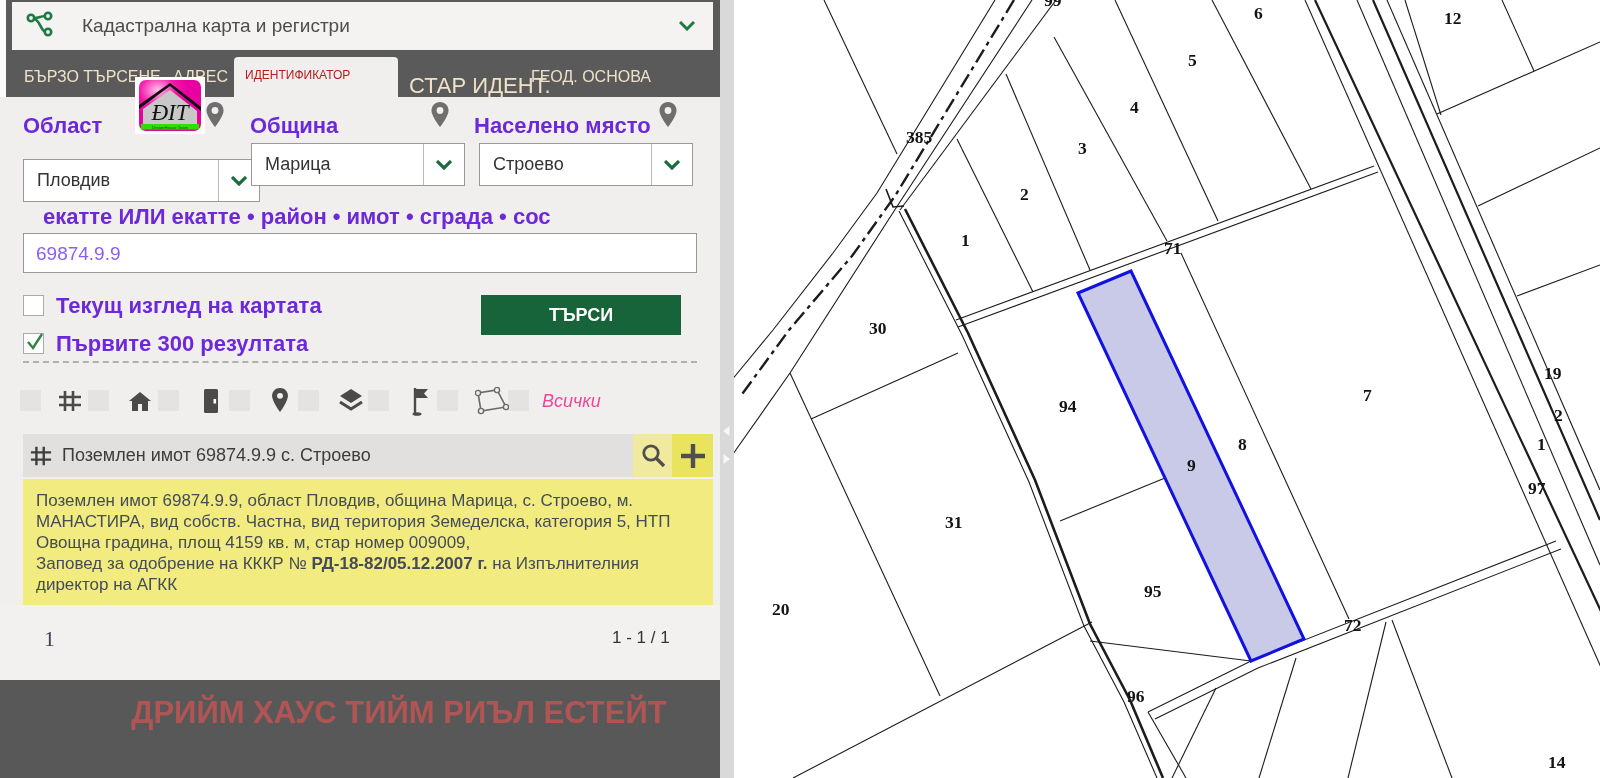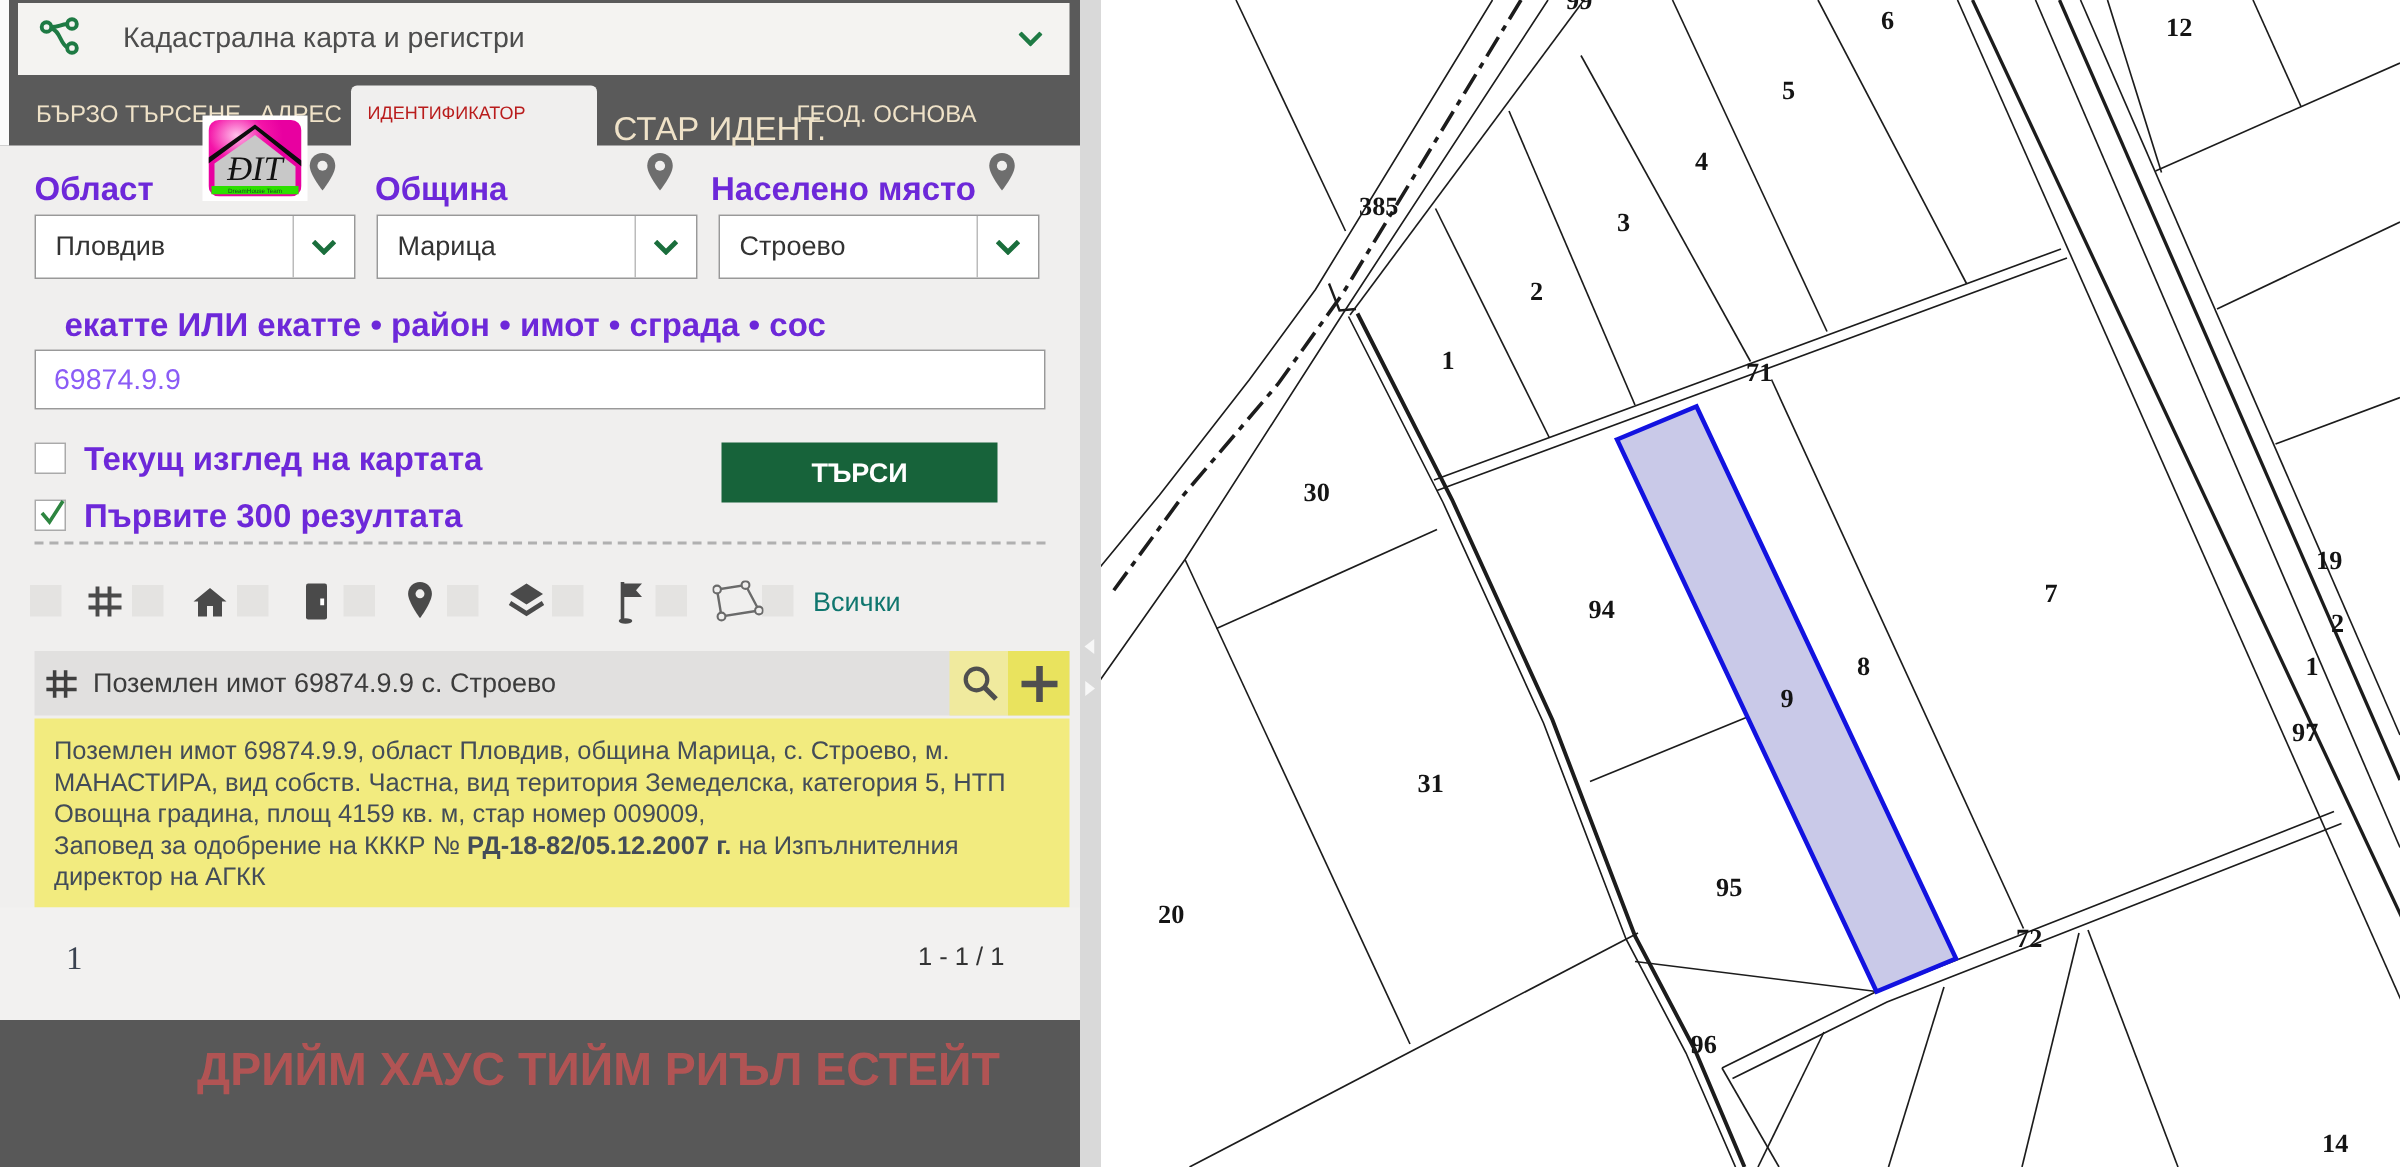--- a/index.html
+++ b/index.html
@@ -136,21 +136,21 @@
   </svg>
 <svg class="abs" style="left:430px;top:101px" width="20" height="32" viewBox="0 0 20 32">
     <path d="M10,1 C5,1 1.5,4.7 1.5,9.5 C1.5,15.5 10,26 10,26 C10,26 18.5,15.5 18.5,9.5 C18.5,4.7 15,1 10,1 Z" fill="#6e6e6e"></path>
     <circle cx="10" cy="9.5" r="3.4" fill="#f0efee"></circle>
   </svg>
 <svg class="abs" style="left:658px;top:101px" width="20" height="32" viewBox="0 0 20 32">
     <path d="M10,1 C5,1 1.5,4.7 1.5,9.5 C1.5,15.5 10,26 10,26 C10,26 18.5,15.5 18.5,9.5 C18.5,4.7 15,1 10,1 Z" fill="#6e6e6e"></path>
     <circle cx="10" cy="9.5" r="3.4" fill="#f0efee"></circle>
   </svg>
 
-<div class="sel" style="left:23px;top:143px;width:212px;">
+<div class="sel" style="left:23px;top:159px;width:212px;padding-left:23px;">
   <span class="txt">Пловдив</span>
     <span class="dv"></span>
   <svg class="chev" style="right:12px;top:16px">
       <path d="M1,1 L8,8 L15,1" stroke="#1a6e3c" stroke-width="3.2" fill="none"></path>
     </svg>
 </div>
 <div class="sel" style="left:251px;top:143px;width:212px;">
   <span class="txt">Марица</span>
     <span class="dv"></span>
   <svg class="chev" style="right:12px;top:16px">
@@ -170,21 +170,21 @@
 <div class="abs" style="left:36px;top:243px;font-size:19px;color:#8b5cf6;">69874.9.9</div>
 
 <div class="abs" style="left:23px;top:295px;width:19px;height:19px;background:#fff;border:1px solid #aaa;"></div>
 <div class="abs lbl" style="left:56px;top:293px;">Текущ изглед на картата</div>
 <div class="abs" style="left:23px;top:333px;width:19px;height:19px;background:#fff;border:1px solid #aaa;"></div>
 <svg class="abs" style="left:25px;top:332px" width="20" height="20" viewBox="0 0 20 20">
     <path d="M3,10 L8,16 L17,2" stroke="#2d8540" stroke-width="2.4" fill="none"></path>
   </svg>
 <div class="abs lbl" style="left:56px;top:331px;">Първите 300 резултата</div>
 
-<div class="abs" style="left:481px;top:295px;width:184px;height:40px;background:#17633a;color:#fff;font-size:18px;font-weight:bold;text-align:center;line-height:40px;">ТЪРСИ</div>
+<div class="abs" style="left:481px;top:295px;width:200px;height:40px;background:#17633a;color:#fff;font-size:18px;font-weight:bold;text-align:center;line-height:40px;">ТЪРСИ</div>
 
 <div class="abs" style="left:23px;top:361px;width:674px;border-top:2px dashed #b0b0b0;"></div>
 
 <div class="sq" style="left:20px;"></div>
 <div class="sq" style="left:88px;"></div>
 <div class="sq" style="left:158px;"></div>
 <div class="sq" style="left:229px;"></div>
 <div class="sq" style="left:298px;"></div>
 <div class="sq" style="left:368px;"></div>
 <div class="sq" style="left:437px;"></div>
@@ -221,21 +221,21 @@
     <ellipse cx="5" cy="28" rx="4.5" ry="1.8" fill="#4a4a4a"></ellipse>
   </svg>
 
 <svg class="abs" style="left:475px;top:387px" width="34" height="28" viewBox="0 0 34 28">
     <path d="M6,24 L3,6 L22,3 L31,20 Z" stroke="#6a6a6a" stroke-width="1.6" fill="none"></path>
     <circle cx="6" cy="24" r="2.6" fill="#f0efee" stroke="#6a6a6a" stroke-width="1.4"></circle>
     <circle cx="3" cy="6" r="2.6" fill="#f0efee" stroke="#6a6a6a" stroke-width="1.4"></circle>
     <circle cx="22" cy="3" r="2.6" fill="#f0efee" stroke="#6a6a6a" stroke-width="1.4"></circle>
     <circle cx="31" cy="20" r="2.6" fill="#f0efee" stroke="#6a6a6a" stroke-width="1.4"></circle>
   </svg>
-<div class="abs" style="left:542px;top:391px;font-size:18px;color:#0f766e;">Всички</div>
+<div class="abs" style="left:542px;top:391px;font-size:18px;color:#ec4899;font-style:italic;">Всички</div>
 
 <div class="abs" style="left:23px;top:434px;width:690px;height:43px;background:#e1e0df;"></div>
 <div class="abs" style="left:633px;top:434px;width:39px;height:43px;background:#f0ea9e;"></div>
 <div class="abs" style="left:672px;top:434px;width:41px;height:43px;background:#e9e35e;"></div>
 <svg class="abs" style="left:30px;top:445px" width="22" height="22" viewBox="0 0 24 24">
     <g stroke="#3f3f3f" stroke-width="2.6">
       <path d="M7,2 V22 M15,2 V22 M1,8 H23 M1,16 H23"></path>
     </g>
   </svg>
 <div class="abs" style="left:62px;top:445px;font-size:18px;color:#3c3c3c;">Поземлен имот 69874.9.9 с. Строево</div>

